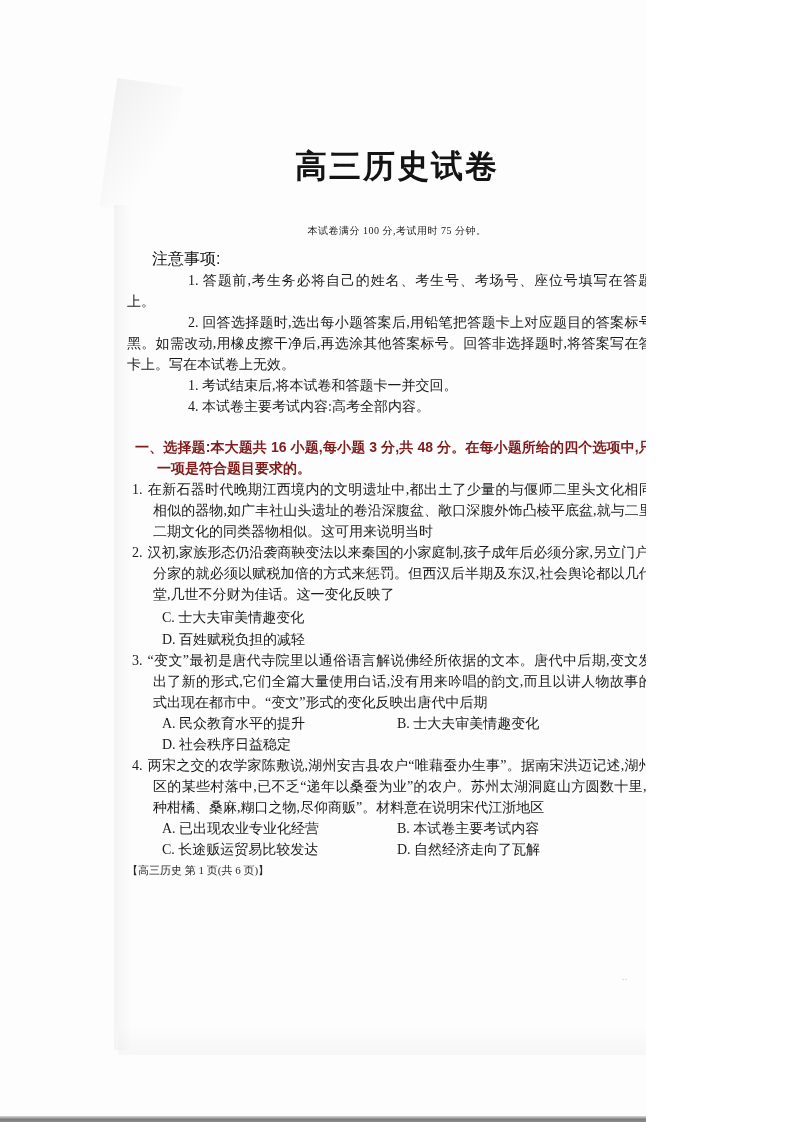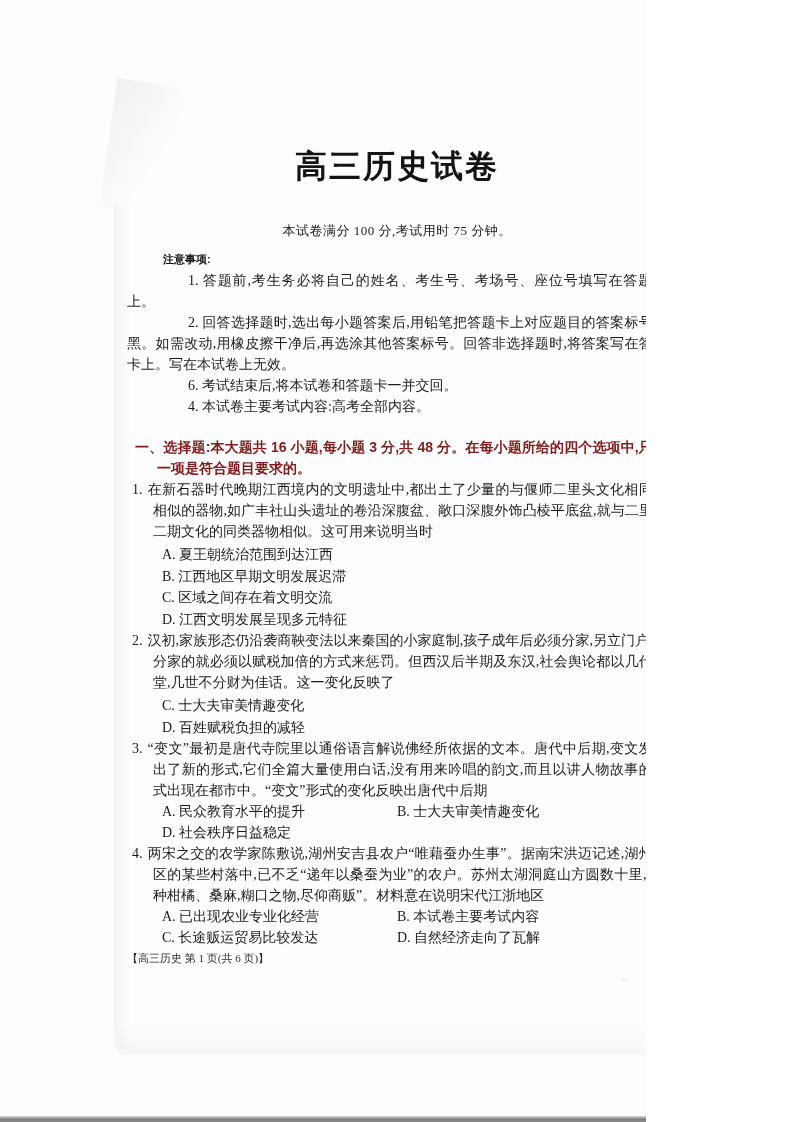--- a/index.html
+++ b/index.html
@@ -22,30 +22,30 @@
     font-family:"Liberation Sans", sans-serif;
     font-weight:bold;
     font-size:32px;
     line-height:40px;
     letter-spacing:2px;
     color:#141414;
   }
   .subtitle{
     margin-top:36px;
     text-align:center;
-    font-size:13px;
+    font-size:10px;
     line-height:18px;
     letter-spacing:0.5px;
   }
   .notice-head{
     margin-top:8px;
-    margin-left:36px;
+    margin-left:25px;
     font-family:"Liberation Sans", sans-serif;
-    font-weight:bold;
-    font-size:11px;
+    font-weight:normal;
+    font-size:16px;
     line-height:22px;
     color:#141414;
   }
   .notice-item{
     margin:0;
     font-size:14px;
     line-height:21px;
     text-indent:61px;
     text-align:justify;
   }
@@ -124,34 +124,28 @@
 
     <div class="title">高三历史试卷</div>
 
     <div class="subtitle">本试卷满分 100 分,考试用时 75 分钟。</div>
 
     <div class="notice-head">注意事项:</div>
 
     <div>
       <p class="notice-item">1. 答题前,考生务必将自己的姓名、考生号、考场号、座位号填写在答题卡上。</p>
       <p class="notice-item">2. 回答选择题时,选出每小题答案后,用铅笔把答题卡上对应题目的答案标号涂黑。如需改动,用橡皮擦干净后,再选涂其他答案标号。回答非选择题时,将答案写在答题卡上。写在本试卷上无效。</p>
-      <p class="notice-item">6. 考试结束后,将本试卷和答题卡一并交回。</p>
+      <p class="notice-item">1. 考试结束后,将本试卷和答题卡一并交回。</p>
       <p class="notice-item">4. 本试卷主要考试内容:高考全部内容。</p>
     </div>
 
     <div class="section-head">一、选择题:本大题共 16 小题,每小题 3 分,共 48 分。在每小题所给的四个选项中,只有一项是符合题目要求的。</div>
 
     <div class="question">
       <p class="stem"><span class="qnum">1.</span><span>在新石器时代晚期江西境内的文明遗址中,都出土了少量的与偃师二里头文化相同或相似的器物,如广丰社山头遗址的卷沿深腹盆、敞口深腹外饰凸棱平底盆,就与二里头二期文化的同类器物相似。这可用来说明当时</span></p>
-      <div class="opts single">
-        <div class="opt">A. 夏王朝统治范围到达江西</div>
-        <div class="opt">B. 江西地区早期文明发展迟滞</div>
-        <div class="opt">C. 区域之间存在着文明交流</div>
-        <div class="opt">D. 江西文明发展呈现多元特征</div>
-      </div>
     </div>
 
     <div class="question">
       <p class="stem"><span class="qnum">2.</span><span>汉初,家族形态仍沿袭商鞅变法以来秦国的小家庭制,孩子成年后必须分家,另立门户;不分家的就必须以赋税加倍的方式来惩罚。但西汉后半期及东汉,社会舆论都以几代同堂,几世不分财为佳话。这一变化反映了</span></p>
       <div class="opts single">
         <div class="opt">C. 士大夫审美情趣变化</div>
         <div class="opt">D. 百姓赋税负担的减轻</div>
       </div>
     </div>
 

